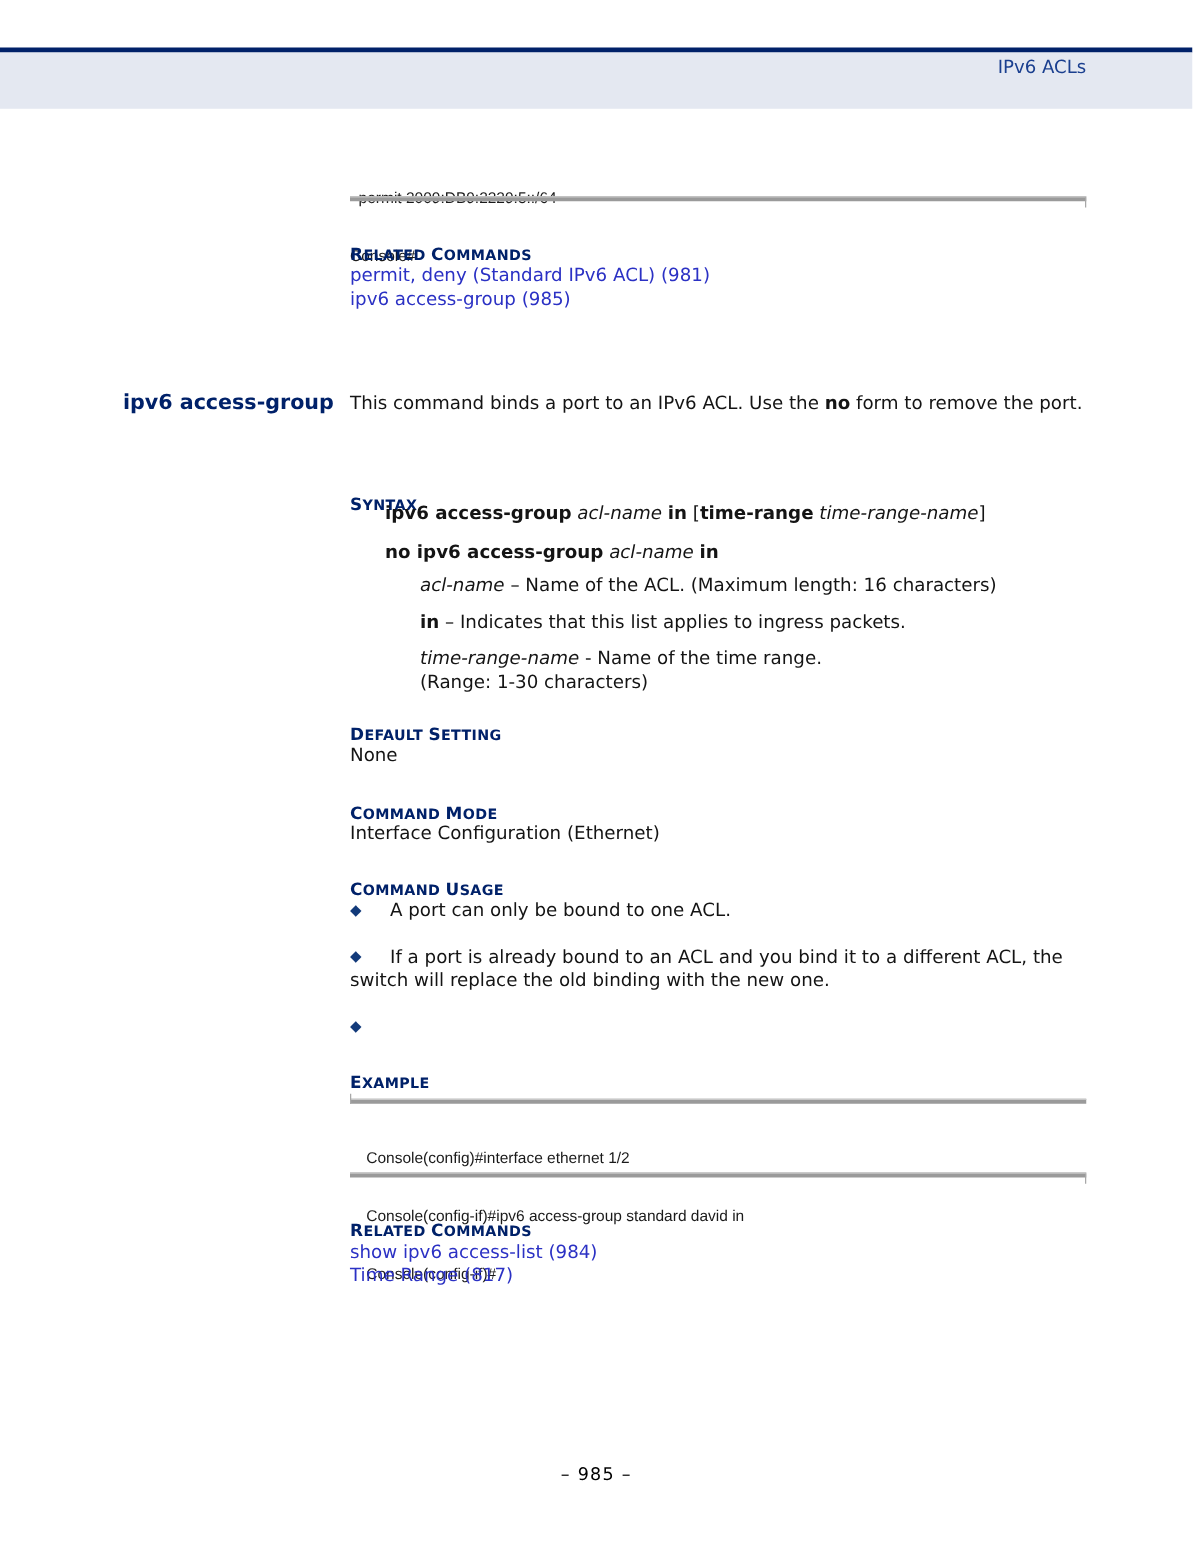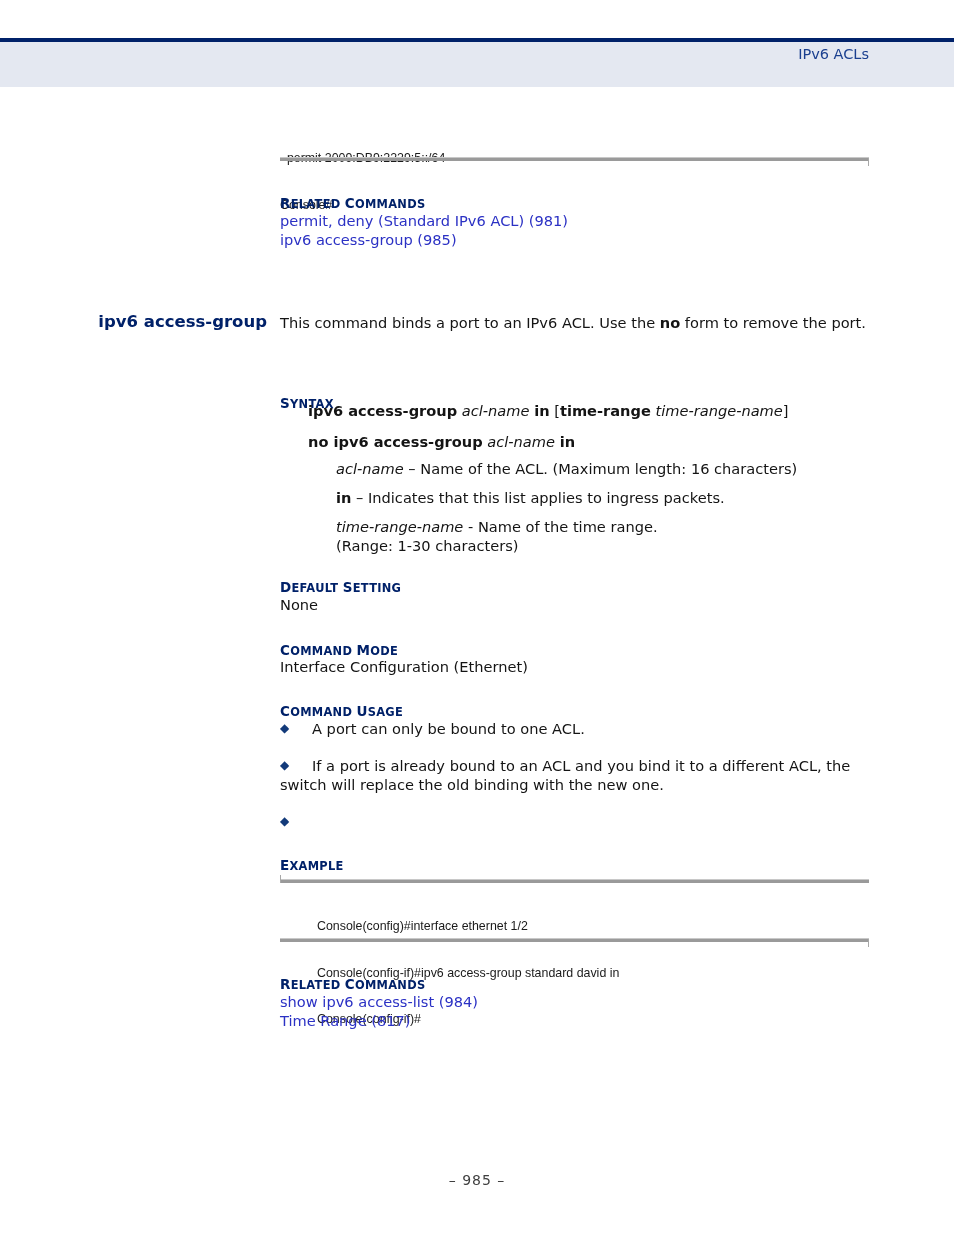--- a/index.html
+++ b/index.html
@@ -171,21 +171,21 @@
   .bullet-body {
     margin-left: 32px;
   }
 
   .footer {
     position: absolute;
     left: 0;
     top: 1172px;
     width: 954px;
     text-align: center;
-    color: #404040;
+    color: #000000;
     font-size: 14px;
     letter-spacing: 1px;
   }
 </style>
 </head>
 <body>
 
 <div class="header-rule"></div>
 <div class="header-band"></div>
 <div class="header-text">
@@ -272,21 +272,21 @@
     <span class="bullet-mark">◆</span>
   </div>
 </div>
 
 <div class="content" style="top:855px;">
   <div class="sec-head"><span class="sc-first">E</span><span class="sc-rest">XAMPLE</span></div>
 </div>
 <div class="content" style="top:879px;">
   <div class="rule with-left-tick"></div>
 </div>
-<div class="content" style="top:888px; left:293px; width:577px;margin-left:24px;">
+<div class="content" style="top:888px; left:293px; width:577px;">
   <div class="code-block">
     <div>Console(config)#interface ethernet 1/2</div>
     <div>Console(config-if)#ipv6 access-group standard david in</div>
     <div>Console(config-if)#</div>
   </div>
 </div>
 <div class="content" style="top:938px;">
   <div class="rule with-right-tick"></div>
 </div>
 

